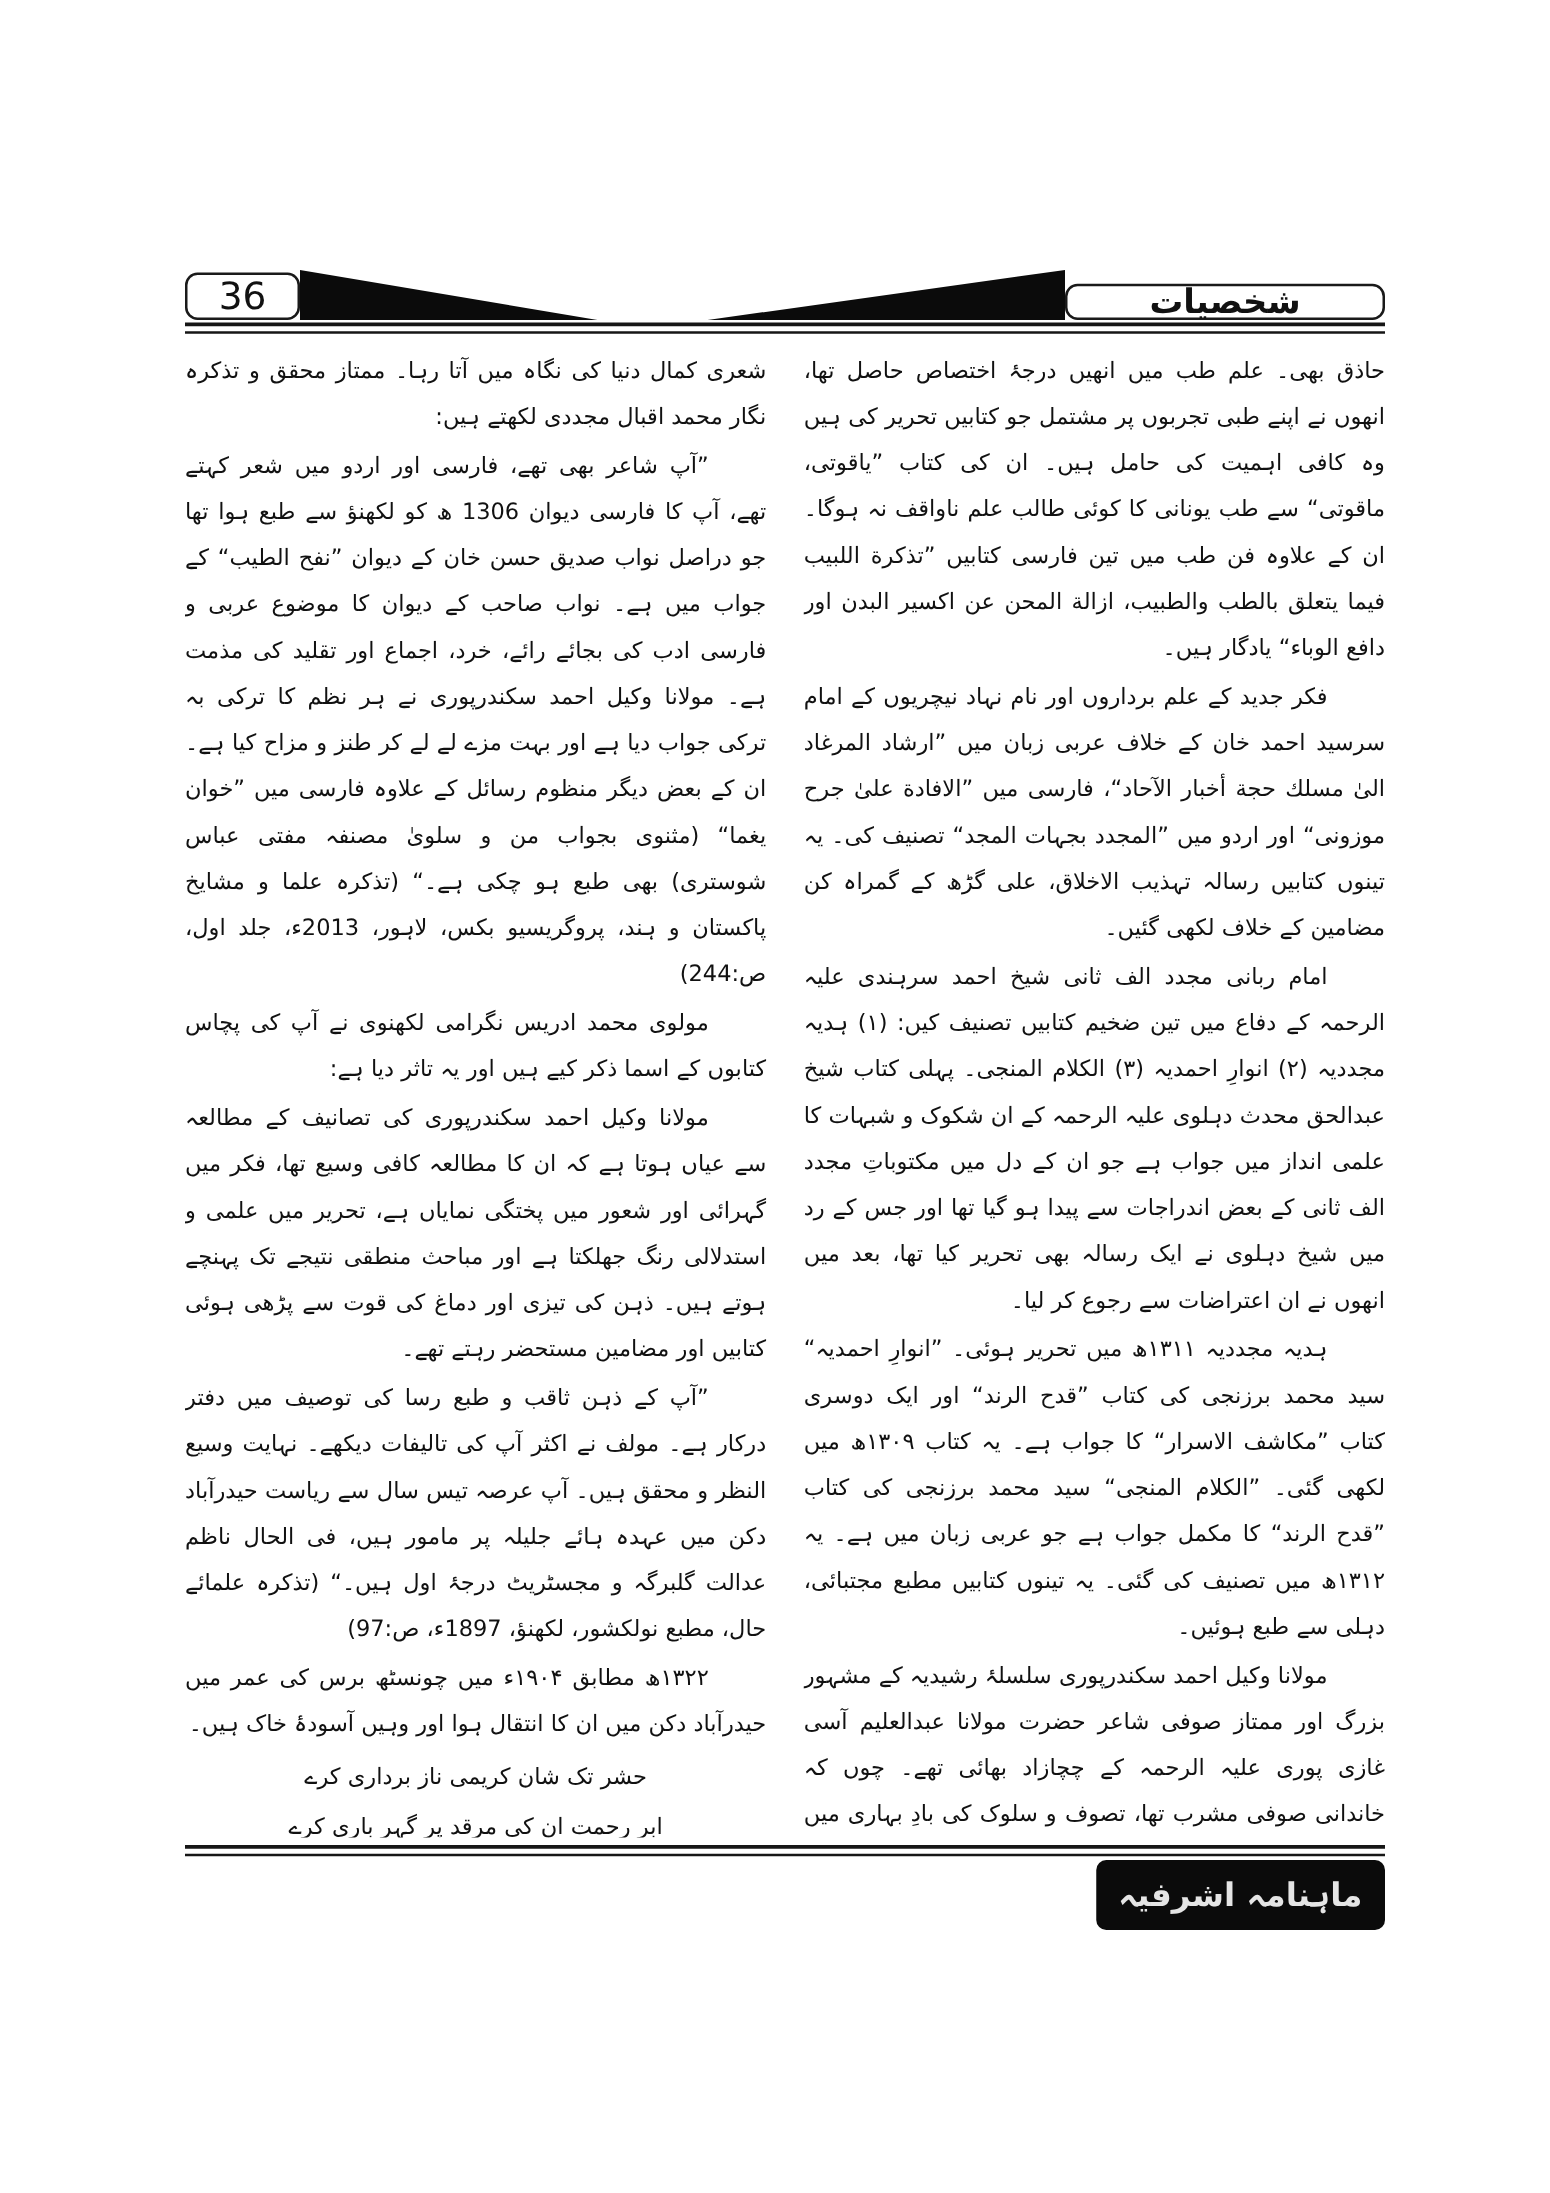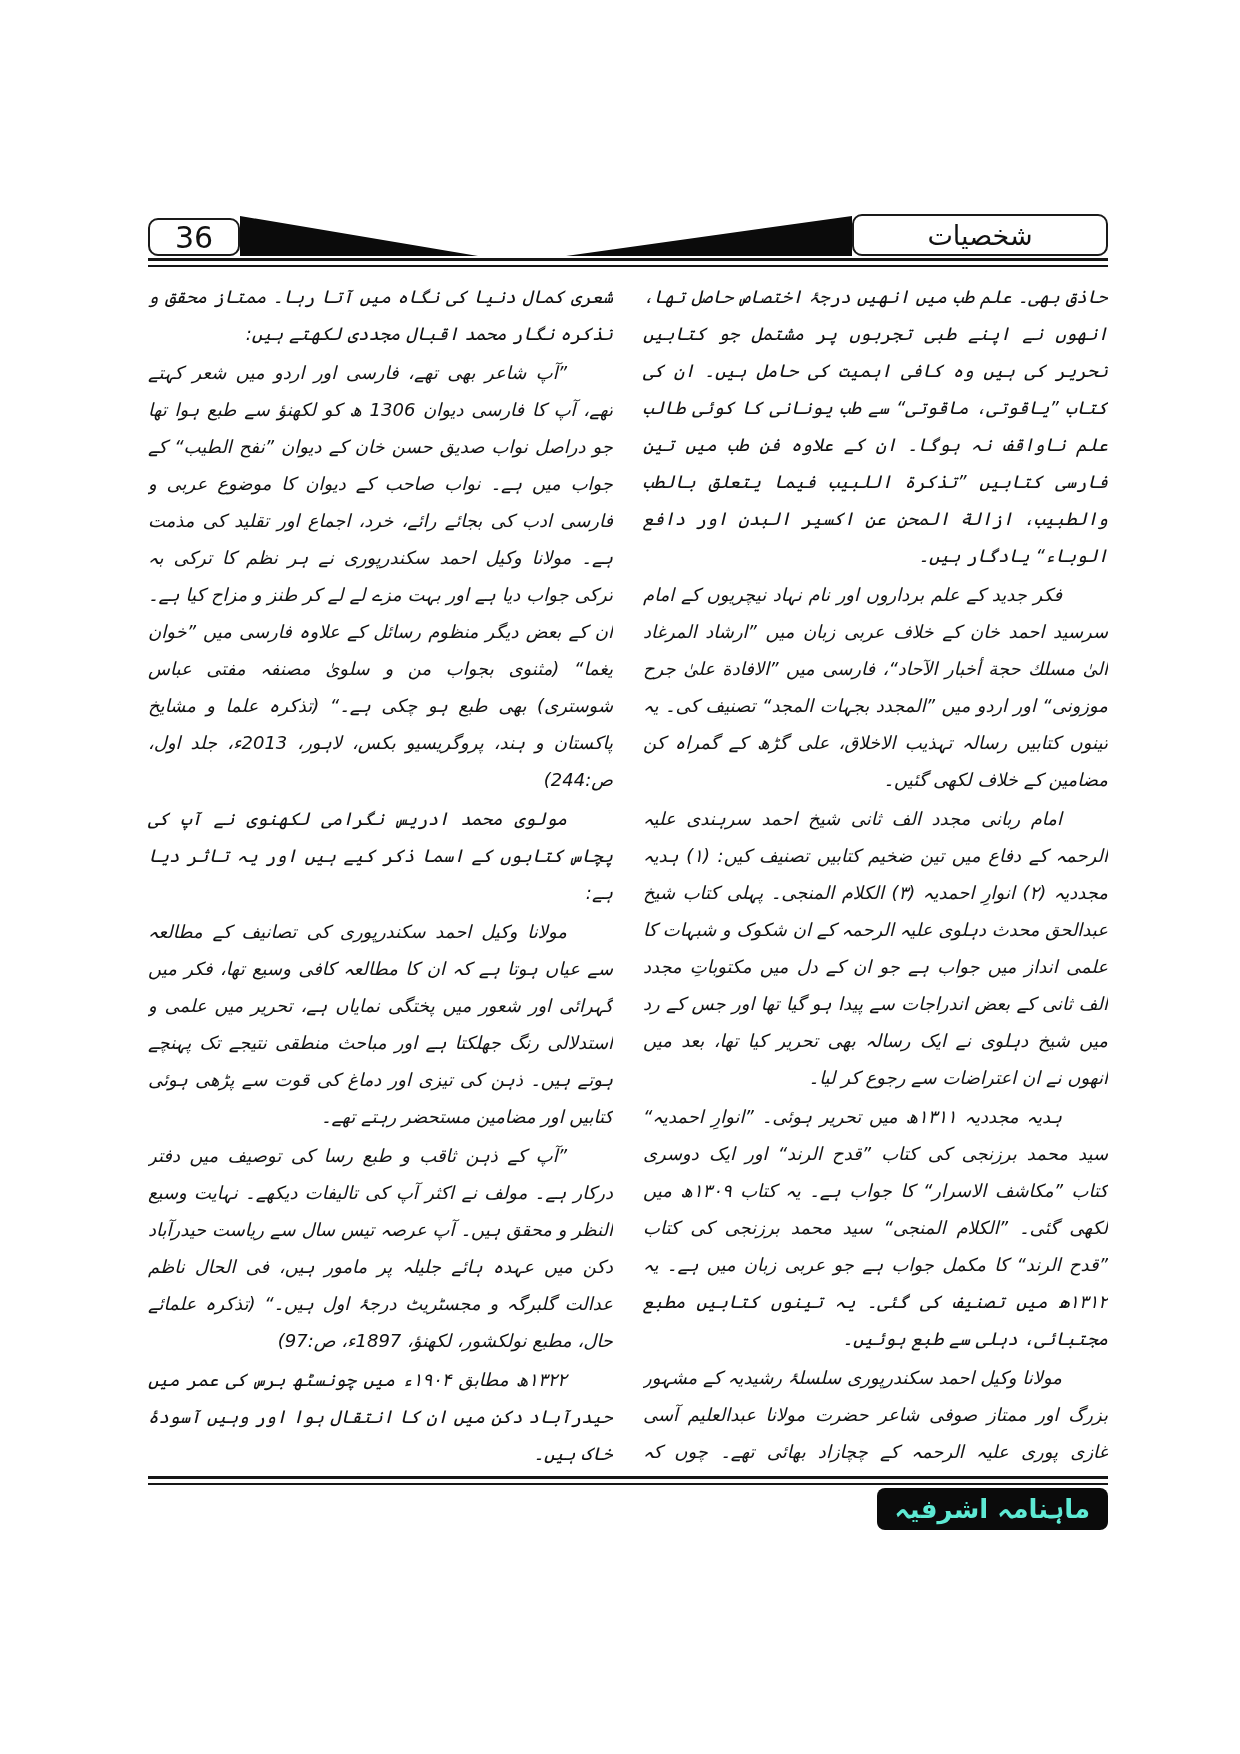--- a/index.html
+++ b/index.html
@@ -20,21 +20,21 @@
     height:44px;
     display:flex;justify-content:space-between;align-items:flex-end;
   }
   .hdr-group{display:flex;align-items:flex-end;}
   .pill{
     border:2.5px solid #1a1a1a;border-radius:10px;
     background:#fff;
     display:flex;align-items:center;justify-content:center;
     box-sizing:border-box;
   }
-  .section-pill{width:256px;height:42px;font-size:27px;font-weight:normal;letter-spacing:3px;}
+  .section-pill{width:256px;height:29px;font-size:27px;font-weight:bold;letter-spacing:3px;}
   .pagenum-pill{width:92px;height:38px;font-size:30px;}
   .wedge{background:#0b0b0b;}
   .wedge-hdr-right{width:286px;height:40px;clip-path:polygon(100% 0,100% 100%,0 100%);margin-left:-6px;}
   .wedge-hdr-left{width:238px;height:40px;clip-path:polygon(0 0,100% 100%,0 100%);margin-right:-4px;}
   .dbl-rule{
     position:absolute;right:132px;left:148px;
     height:4px;
     border-top:3.5px solid #161616;
     border-bottom:2px solid #161616;
   }
@@ -47,36 +47,36 @@
     height:1192px;
     display:flex;gap:30px;
     overflow:hidden;
   }
   .col{
     width:465px;box-sizing:border-box;
     font-size:18px;line-height:37px;
     text-align:justify;
     overflow:hidden;
   }
-  .col p{margin:0 0 2px 0;font-style:italic;}
+  .col p{margin:0 0 2px 0;}
   .col p.indent{text-indent:46px;}
   .couplet{text-align:center;line-height:40px;margin-top:4px;}
 
   
   .ftr-row{
     position:absolute;top:1488px;right:132px;left:148px;
     display:flex;justify-content:space-between;align-items:flex-start;
   }
   .ftr-group{display:flex;align-items:flex-start;}
   .date-pill{width:186px;height:36px;font-size:23px;font-weight:bold;}
   .wedge-ftr-left{width:158px;height:34px;clip-path:polygon(0 0,100% 0,0 100%);margin-right:-4px;margin-top:1px;}
   .mag-box{
-    background:#0b0b0b;color:#5eead4;
+    background:#0b0b0b;color:#e5e5e5;
     border-radius:8px;
-    min-width:204px;height:42px;
+    min-width:204px;height:56px;
     display:flex;align-items:center;justify-content:center;
     font-size:26px;font-weight:bold;
     padding:0 18px;box-sizing:border-box;
   }
 </style>
 </head>
 <body>
 
 <div class="page">
 

